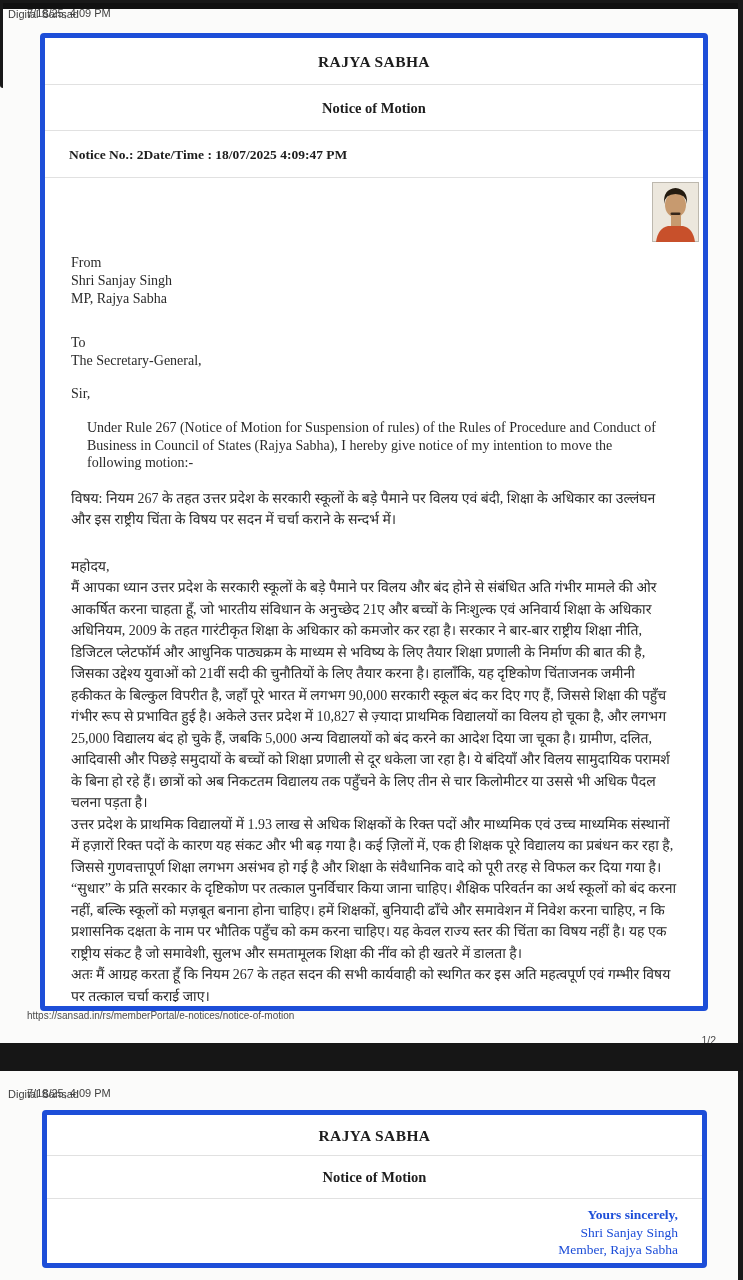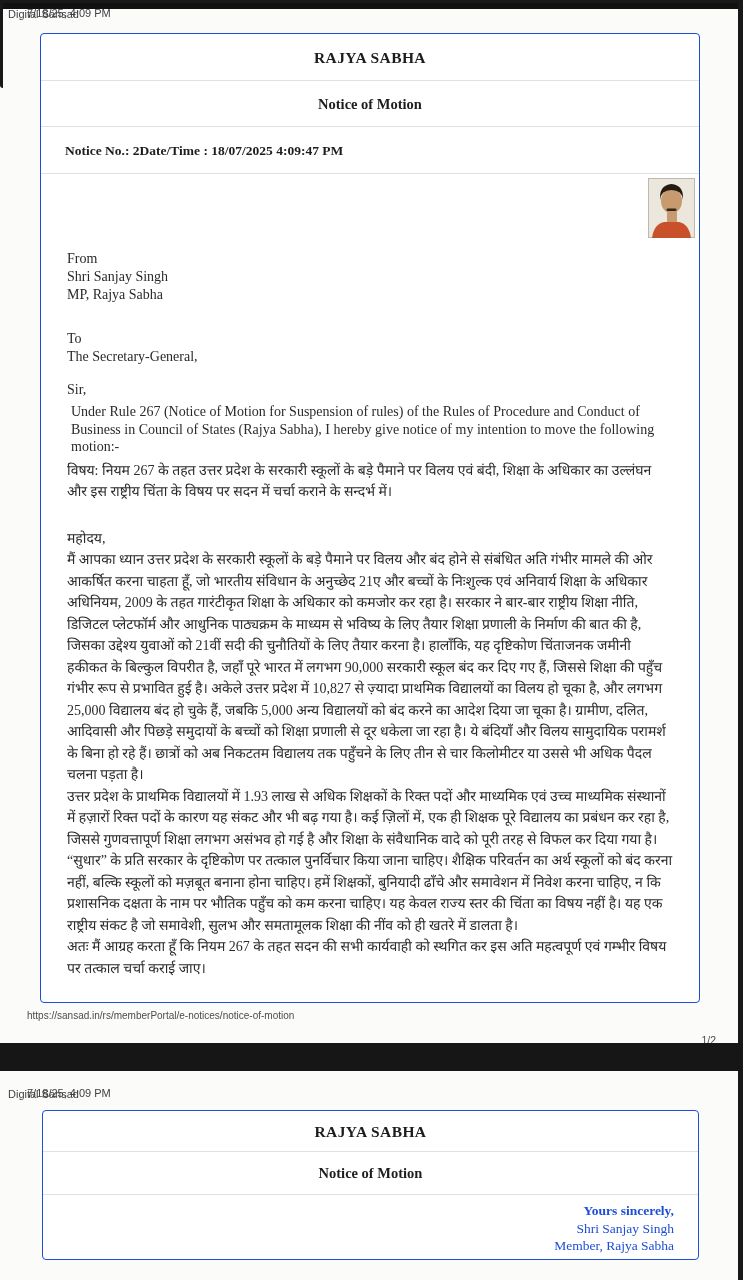--- a/index.html
+++ b/index.html
@@ -13,40 +13,40 @@
   .edge-right{right:0;top:0;width:5px;height:1280px;}
   .separator{position:absolute;left:0;top:1043px;width:743px;height:28px;background:#161616;}
   .edge-bottom{left:0;top:1271px;width:743px;height:9px;background:#111;}
 
   .meta{font-family:"Liberation Sans", sans-serif;font-size:11px;color:#414141;}
   .meta-row{position:absolute;left:0;width:743px;}
   .meta-left{position:absolute;left:27px;top:0;}
   .meta-center{position:absolute;left:0;right:0;top:1px;text-align:left;padding-left:8px;}
 
   .doc-box{
-    position:absolute;background:#fff;border:1px solid #1d4ed8;border-radius:4px;
+    position:absolute;background:#fff;border:5px solid #1d4ed8;border-radius:4px;
   }
   .box1{left:40px;top:33px;width:658px;height:968px;}
   .row{border-bottom:1px solid #e1e1e1;}
   .row-title{height:46px;line-height:47px;text-align:center;font-weight:bold;
     font-size:15.5px;letter-spacing:.4px;color:#1d1d1d;}
   .row-subtitle{height:45px;line-height:46px;text-align:center;font-weight:bold;
     font-size:14.5px;color:#1d1d1d;}
   .row-notice{height:46px;line-height:47px;padding:0 24px;font-weight:bold;
     font-size:13.5px;color:#1d1d1d;display:flex;}
   .row-body{position:relative;height:824px;border-bottom:none;padding:0 26px;
     font-size:14.5px;overflow:hidden;}
 
   .photo{position:absolute;top:4px;right:4px;width:47px;height:60px;}
 
   .addr{line-height:18px;font-size:14px;}
   .from-block{padding-top:76px;}
   .to-block{padding-top:26px;}
   .salutation{padding-top:15px;font-size:14px;line-height:18px;}
-  p.en{margin:4px;line-height:17.5px;font-size:14px;}
+  p.en{margin:16px;line-height:17.5px;font-size:14px;}
   p.hi,.greeting{font-size:14px;line-height:21.5px;margin:0;}
   .subject{margin-top:11px;}
   .greeting{margin-top:25px;}
   .para2{margin-top:10px;}
   .para3{margin-top:11px;}
 
   .footer-row{position:absolute;left:0;top:1010px;width:743px;}
   .footer-url{position:absolute;left:27px;top:0;font-family:"Liberation Sans", sans-serif;
     font-size:10px;color:#4c4c4c;}
   .footer-page{position:absolute;right:27px;top:0;font-family:"Liberation Sans", sans-serif;

